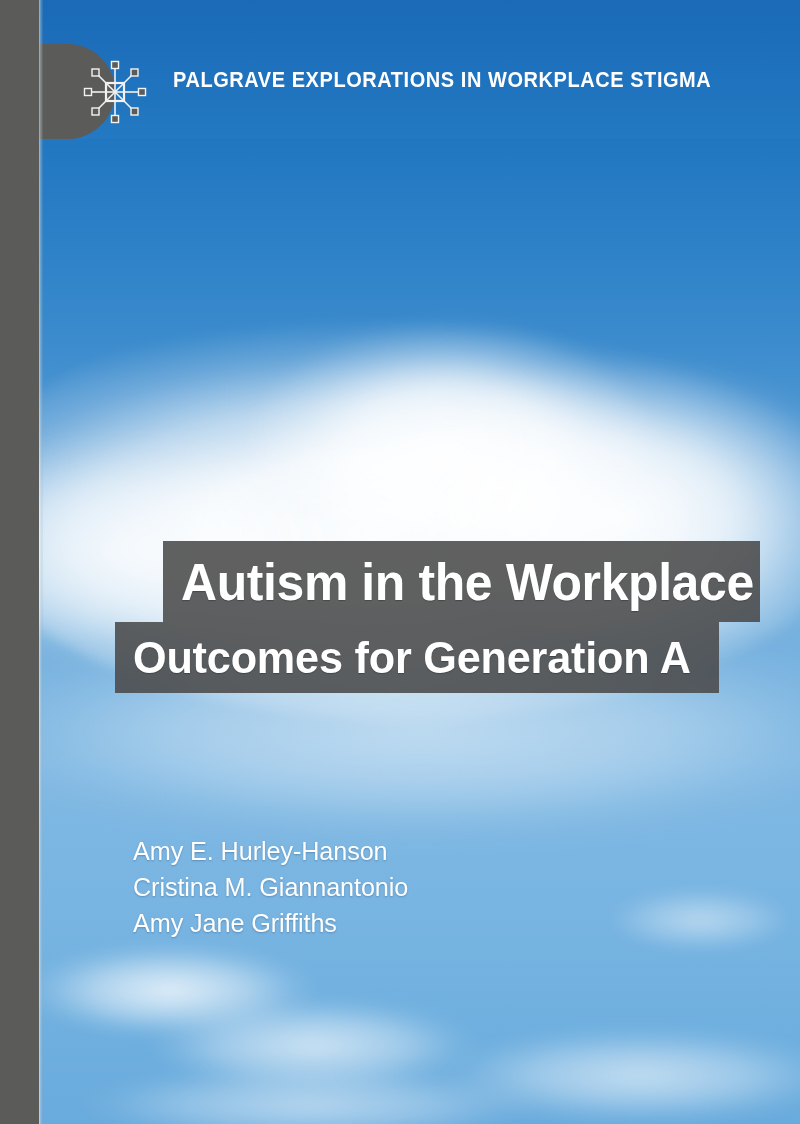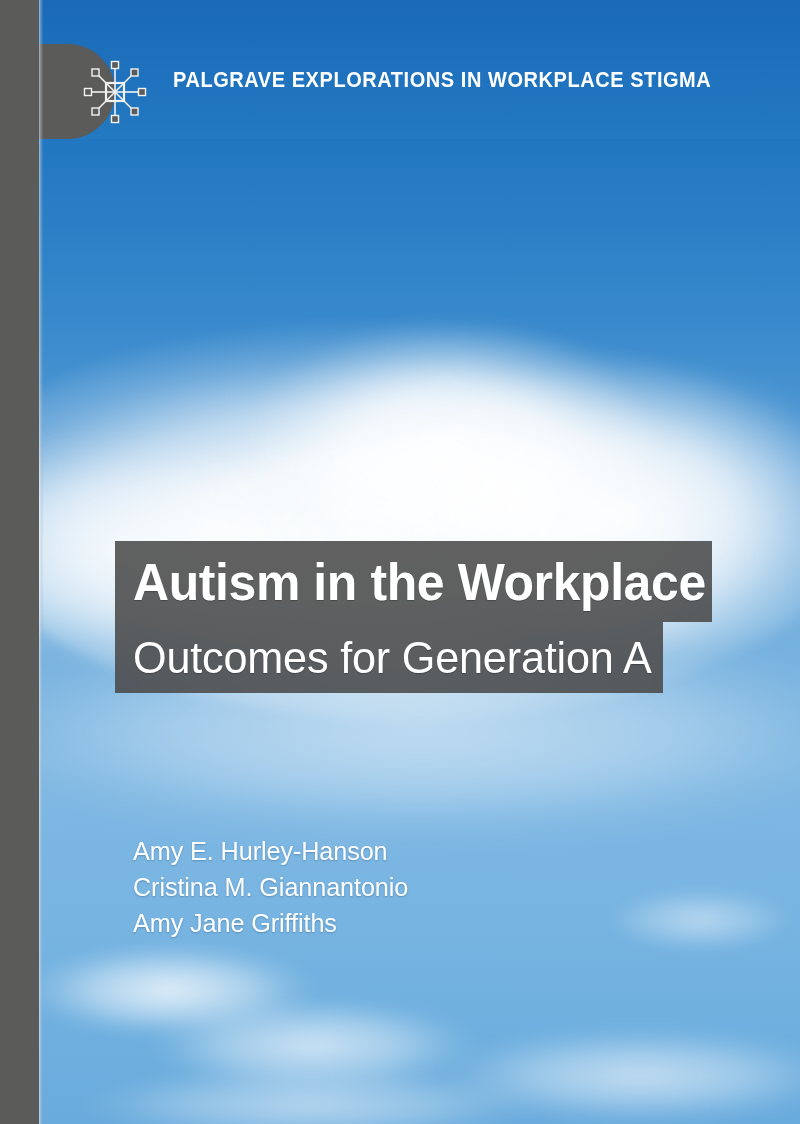--- a/index.html
+++ b/index.html
@@ -244,40 +244,41 @@
     color: #ffffff;
     white-space: nowrap;
     overflow: visible;
   }
   .row-main {
     width: 597px;
     height: 81px;
     font-size: 52px;
     font-weight: bold;
     letter-spacing: -0.4px;
+    margin-left: 48px;
   }
   .row-sub-1 {
     width: 375px;
     height: 68px;
     font-size: 45px;
     font-weight: 300;
     letter-spacing: -0.2px;
   }
   .row-sub-2 {
     width: 544px;
     height: 68px;
     font-size: 45px;
     font-weight: 300;
     letter-spacing: -0.2px;
   }
   .row-sub-3 {
-    width: 548px;
+    width: 604px;
     height: 71px;
     font-size: 45px;
-    font-weight: 400;
+    font-weight: 700;
     letter-spacing: -0.2px;
   }
   .title-row .txt {
     display: block;
     transform: scaleX(0.96);
     transform-origin: left center;
     text-shadow: 0 1px 1px rgba(0,0,0,0.25);
   }
 
   

